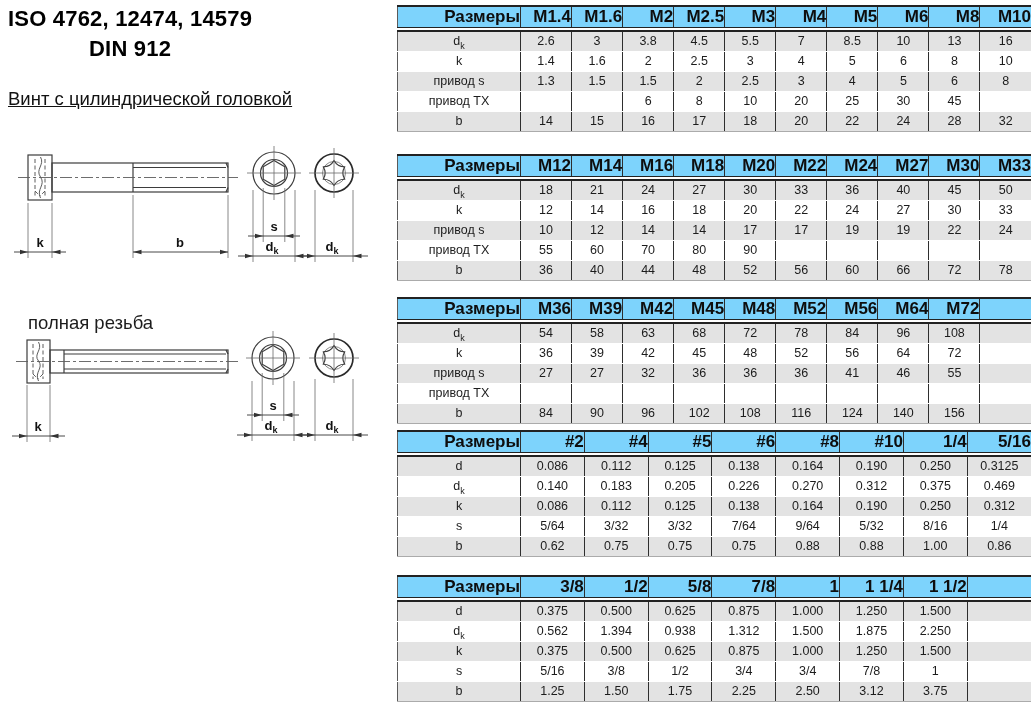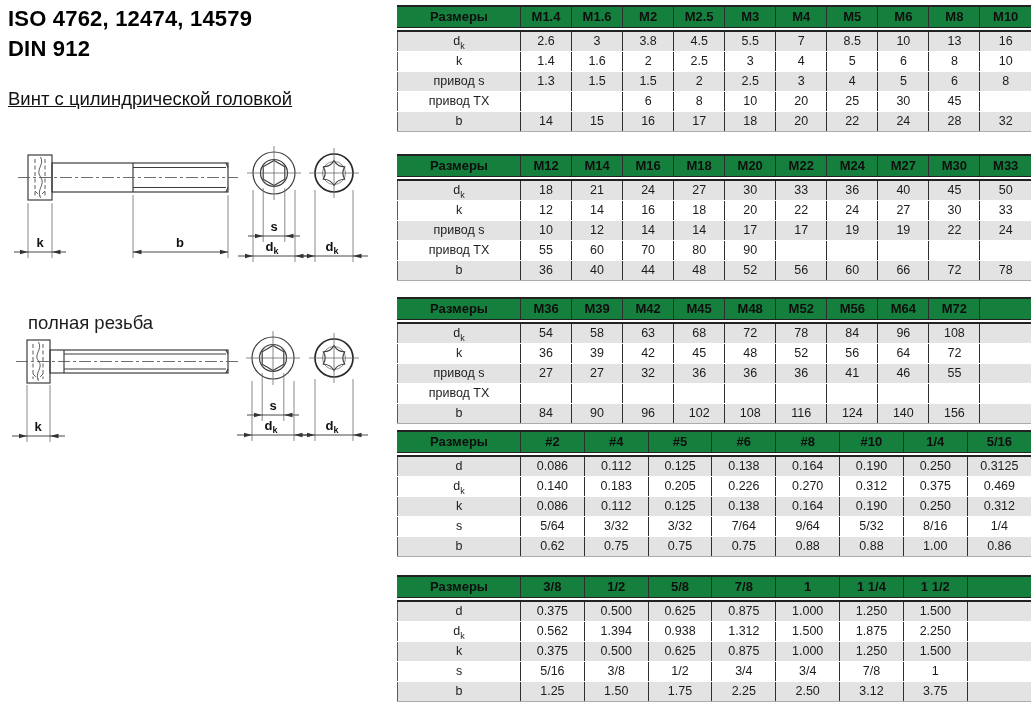--- a/index.html
+++ b/index.html
@@ -1,38 +1,38 @@
 <!DOCTYPE html>
 <html><head>
 <meta charset="utf-8">
 <style>
   html,body { margin:0; padding:0; background:#fff; }
   #page {
     position:relative; width:1034px; height:703px; background:#ffffff;
     font-family:"Liberation Sans", sans-serif; overflow:hidden; color:#111;
   }
-  .abs { position:absolute; }
+  .abs { position:absolute;text-align:center; }
   .title-line { font-size:22px; font-weight:bold; color:#000; line-height:30px; letter-spacing:0.2px; }
   .subtitle { font-size:18.5px; color:#121212;text-decoration:underline; }
   .thread-note { font-size:18.5px; color:#1c1c1c; }
 
   
   .tblwrap { position:absolute; left:397px; width:634px; }
   table.dim-table { border-collapse:collapse; width:100%; table-layout:fixed; }
   table.dim-table th, table.dim-table td {
     border-left:1.5px solid #2e2e2e;
     text-align:center; vertical-align:middle;
     padding:0; font-size:12.5px; color:#1c1c1c;
     height:19px; line-height:19px; white-space:nowrap; overflow:hidden;
     font-weight:normal;
   }
   table.dim-table th:first-child, table.dim-table td:first-child { border-left:1px solid #5a5a5a; }
   table.dim-table thead th {
-    background:#15803d; font-weight:bold; font-size:13px; color:#0e0e0e;
-    border-top:2.2px solid #222; border-bottom:1.4px solid #222; height:20px; line-height:20px;
+    background:#7dd3fc; font-weight:bold; font-size:17px; color:#0e0e0e;
+    border-top:2.2px solid #222; border-bottom:1.4px solid #222; height:20px; line-height:20px;text-align:right;
   }
   table.dim-table tr.sep td {
     height:2px; line-height:2px; font-size:1px; background:#fff;
     border-bottom:2.2px solid #222; border-left:none;
   }
   table.dim-table tbody td { background:#ffffff; border-bottom:1px solid #ffffff; }
   table.dim-table tbody tr.stripe td { background:#e3e3e3; }
   table.dim-table tbody tr.last td { border-bottom:1px solid #ababab; }
   table.dim-table sub { font-size:9px; line-height:0; }
 

